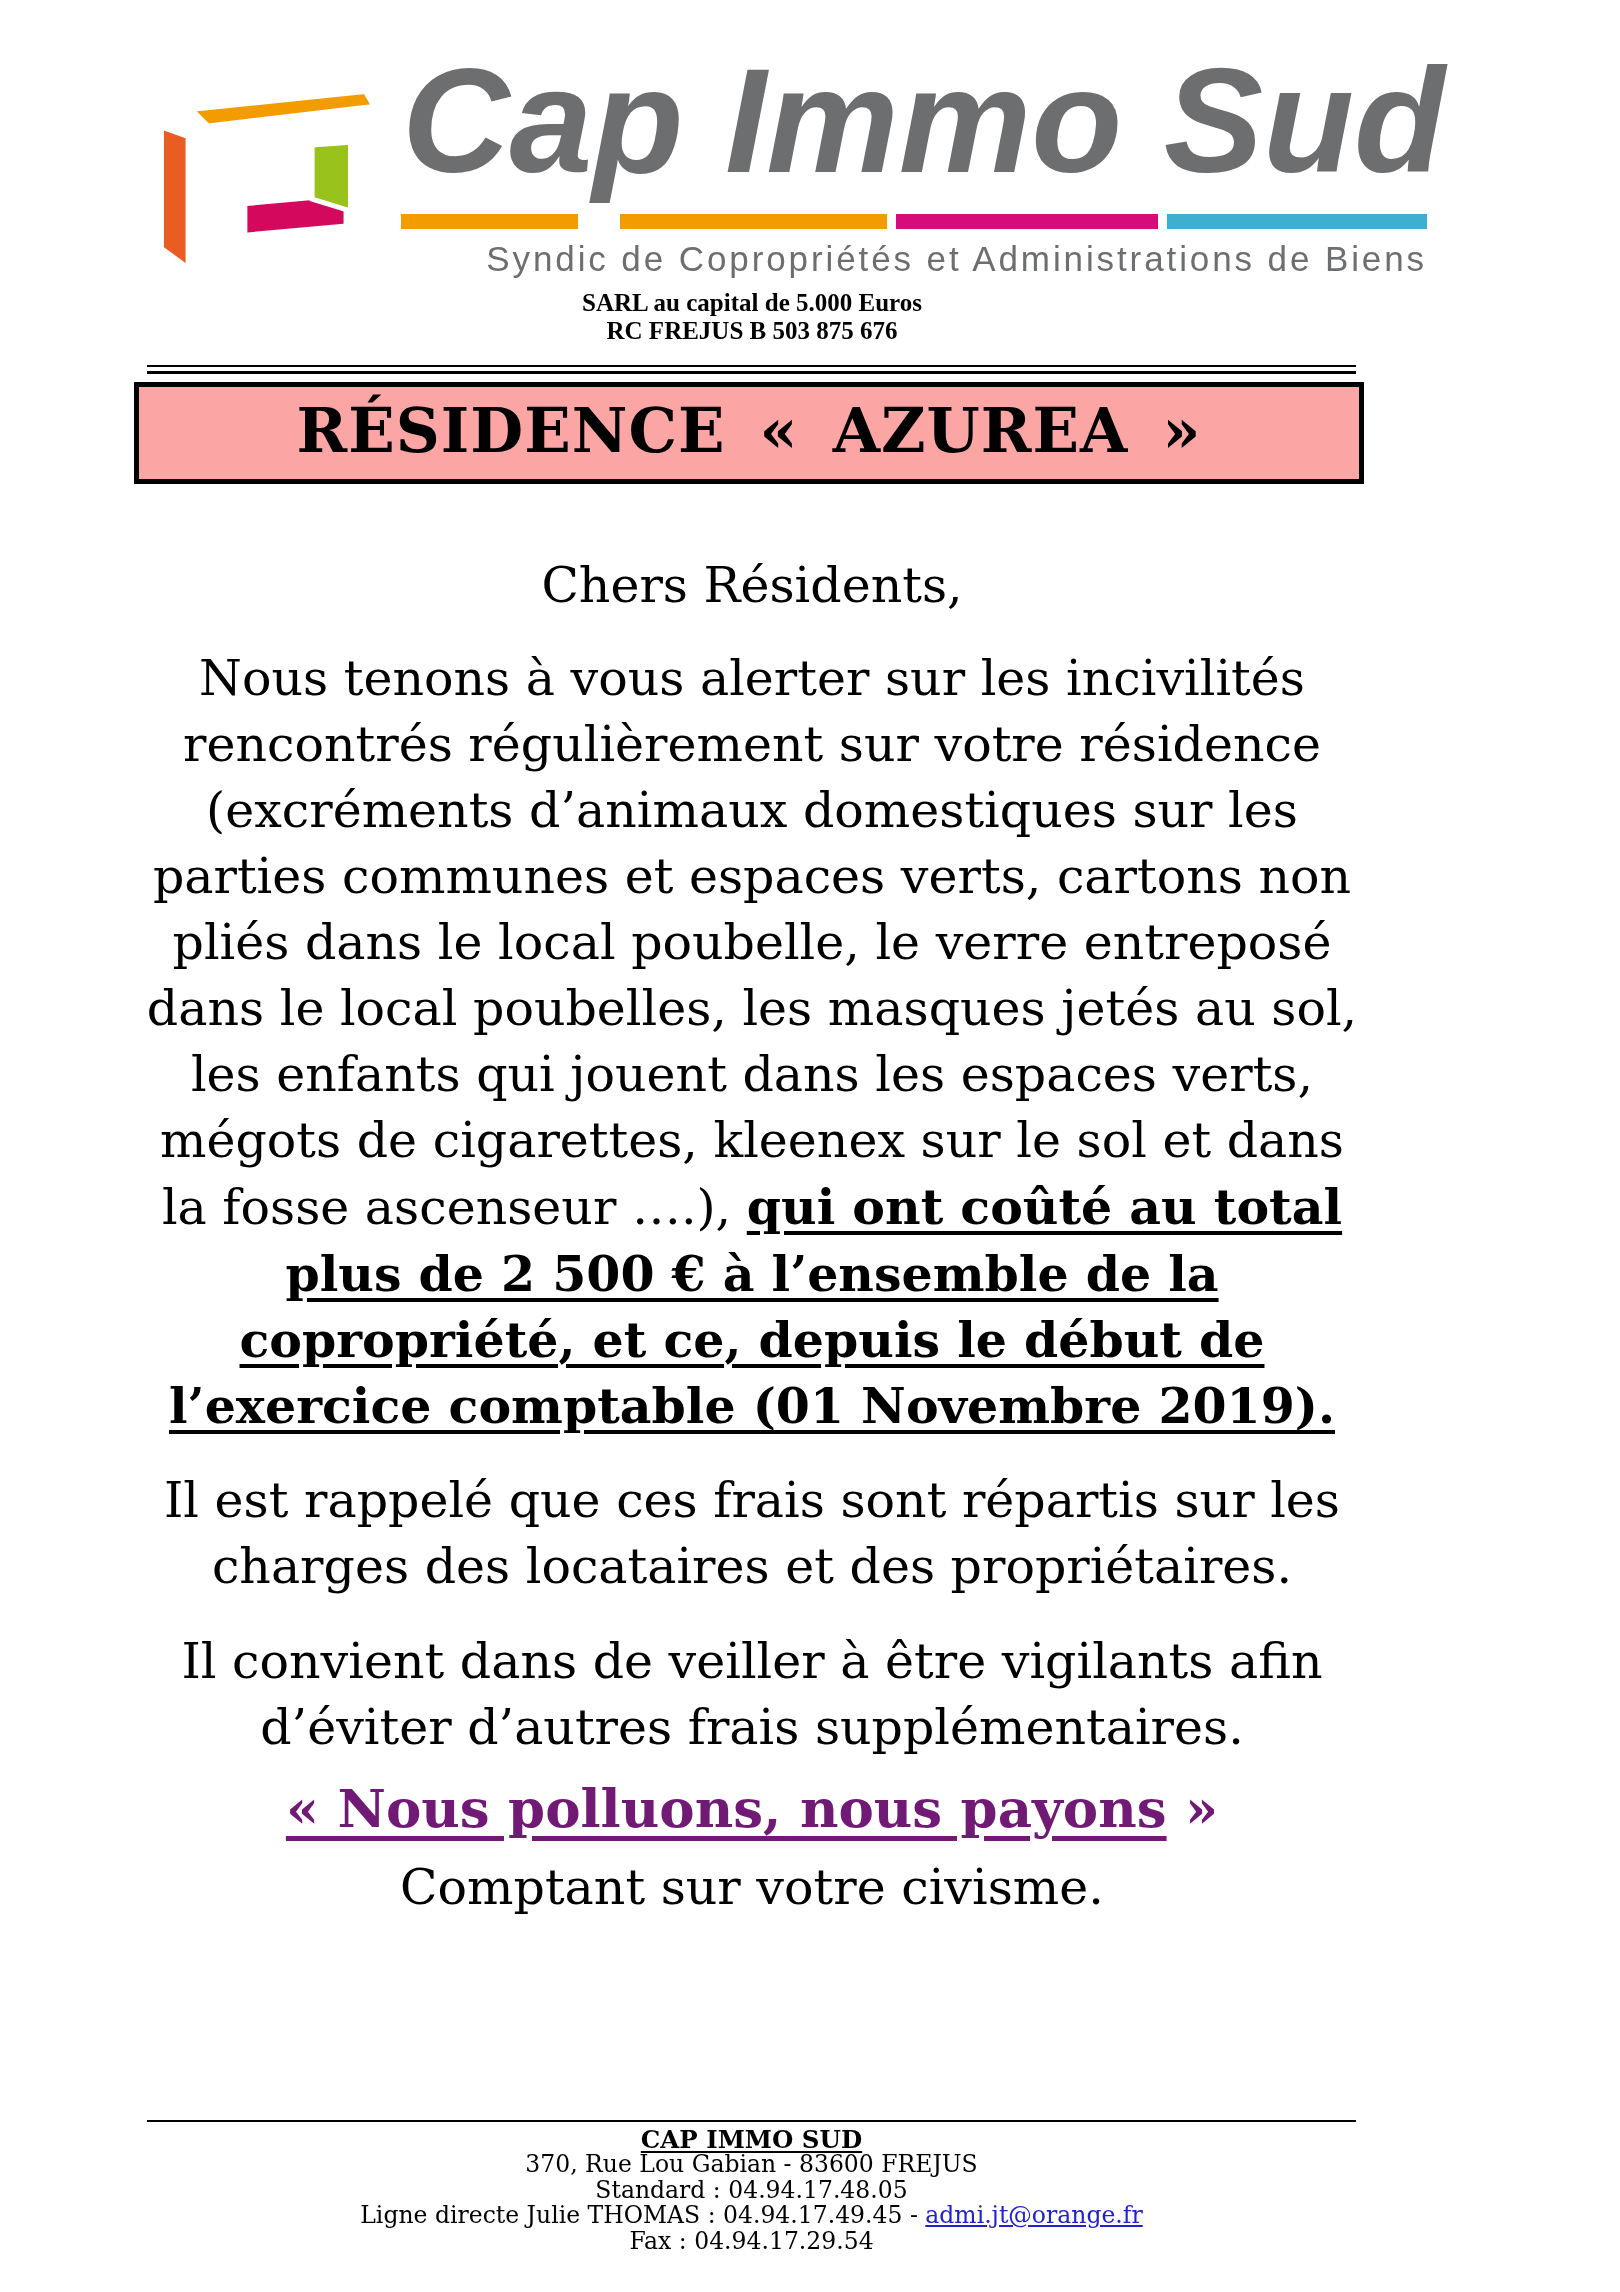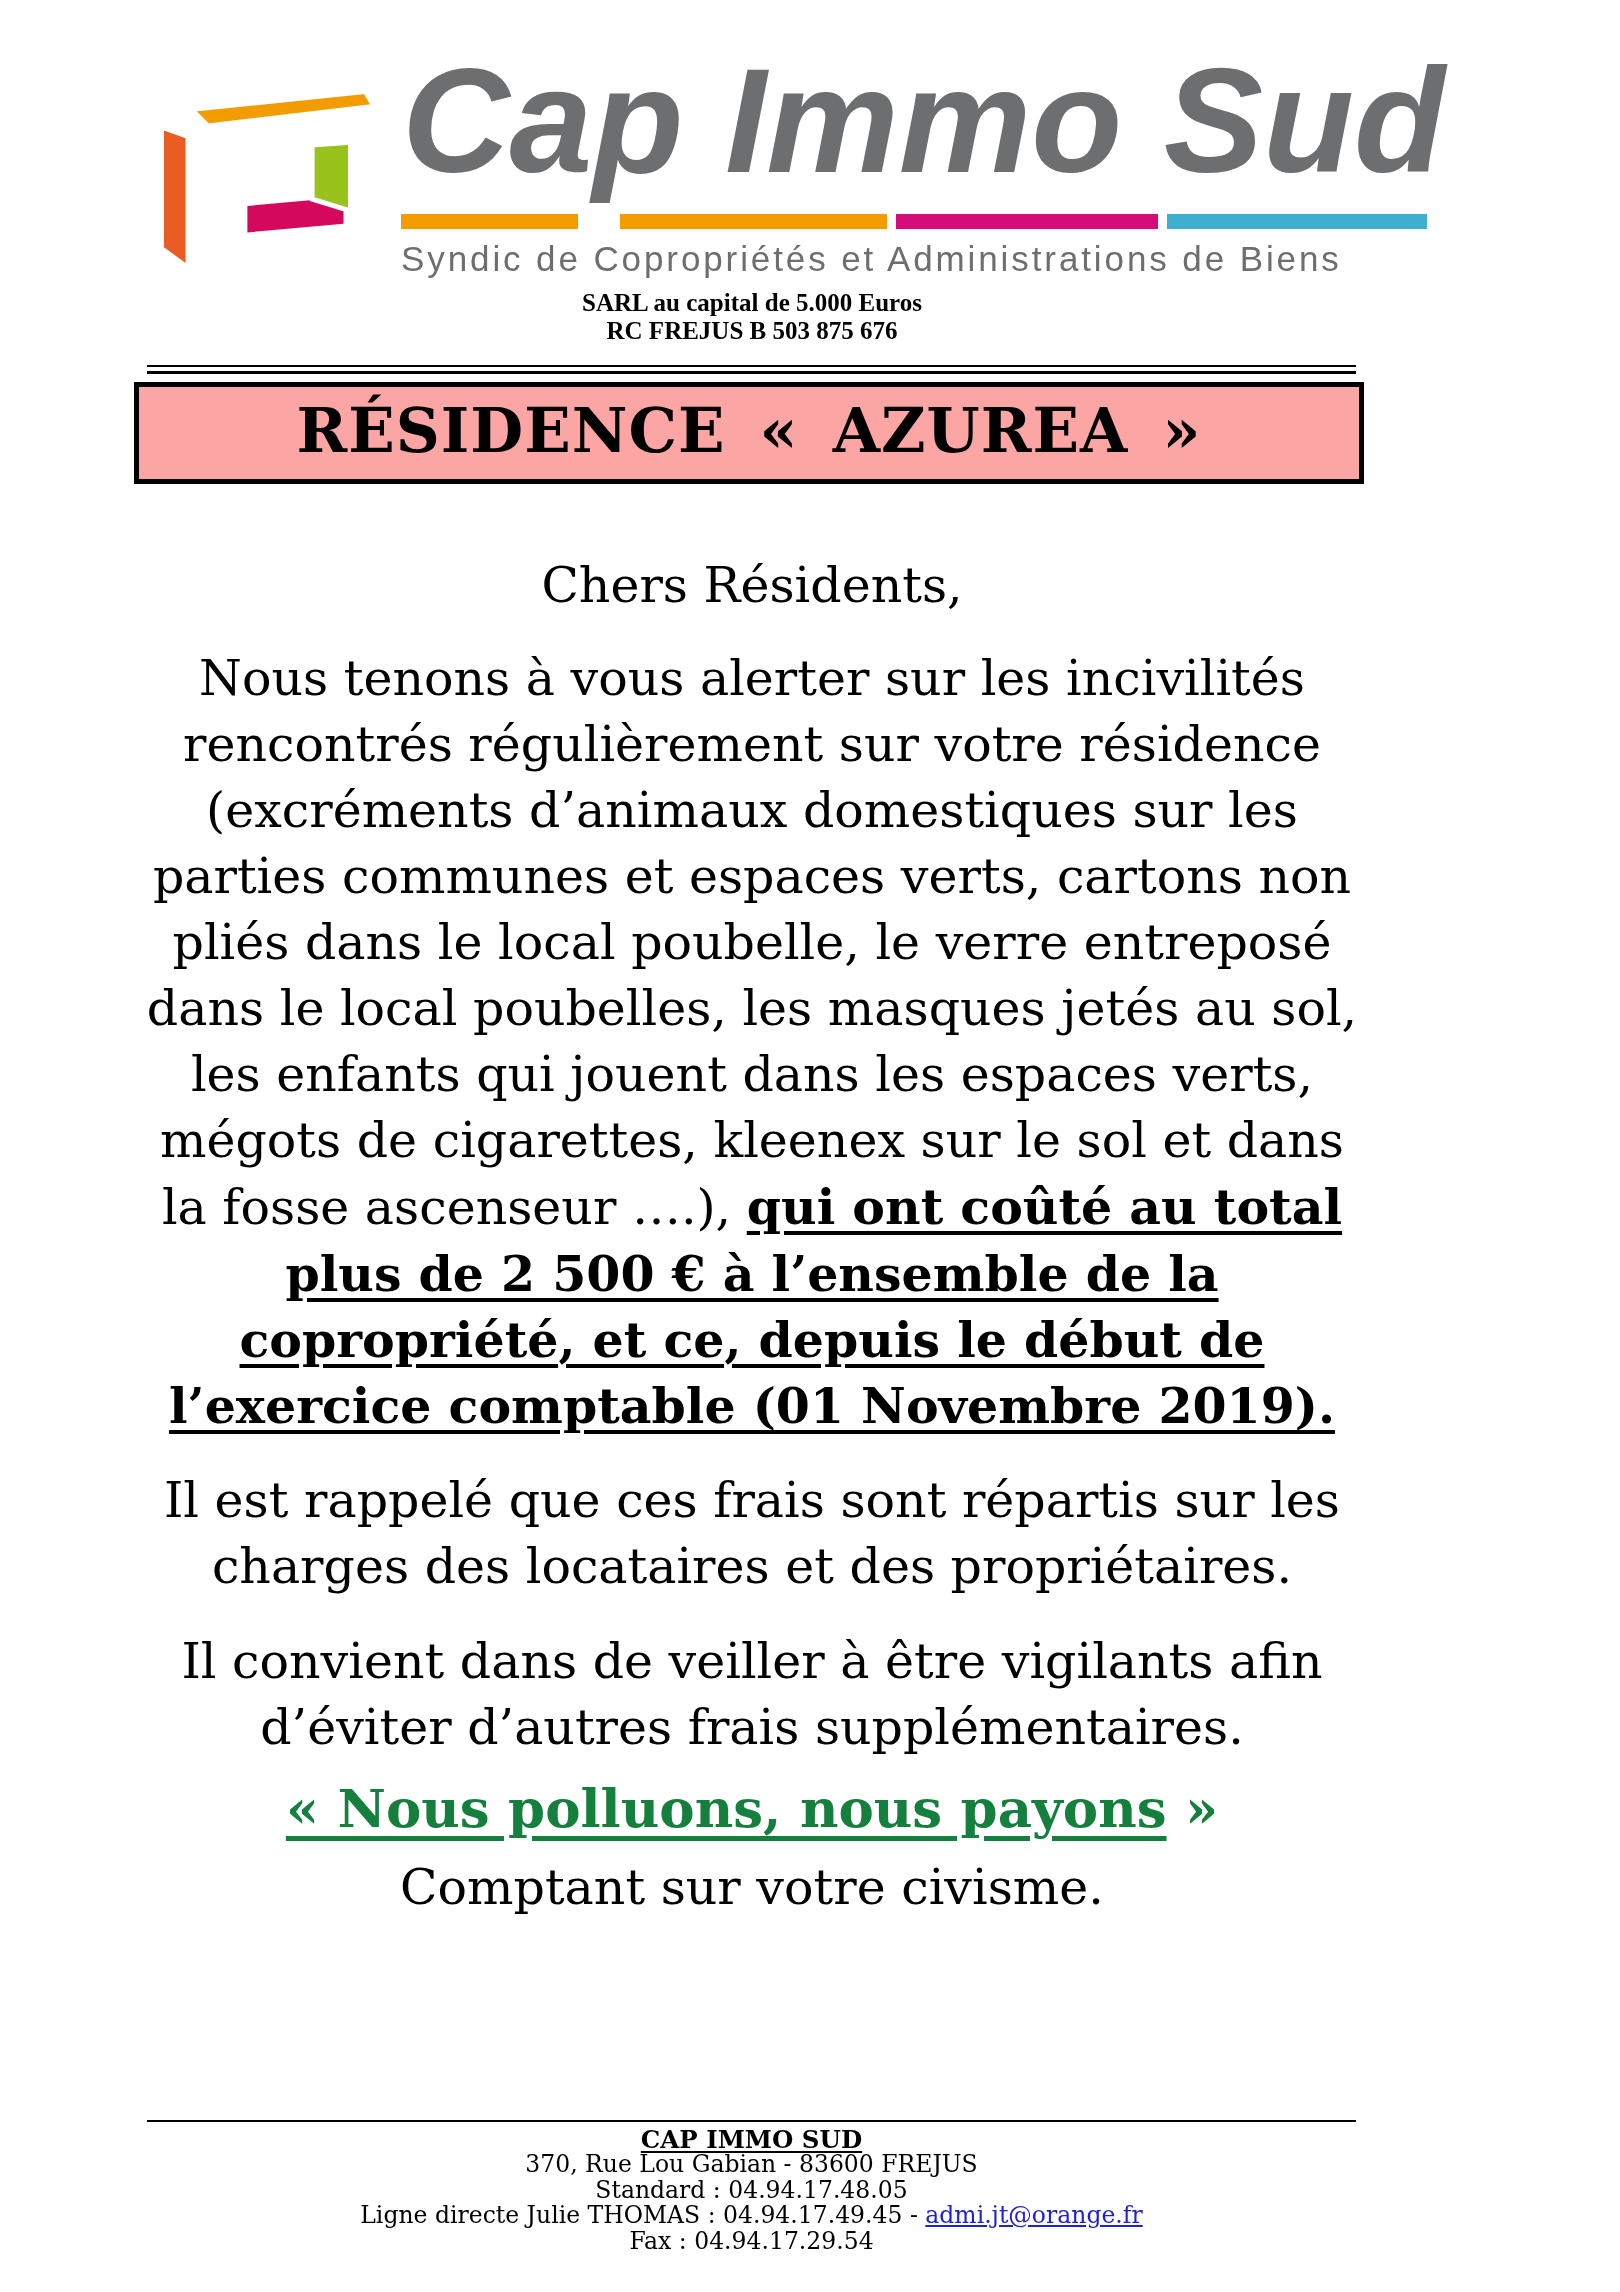--- a/index.html
+++ b/index.html
@@ -11,39 +11,39 @@
   .logo-icon{position:absolute;left:162px;top:92px;width:211px;height:173px;}
   .brand{position:absolute;left:402px;top:43px;font-family:"Liberation Sans",sans-serif;
          font-weight:bold;font-style:italic;font-size:149px;line-height:1.05;
          color:#6d6e70;letter-spacing:0px;white-space:nowrap;}
   .brand-underline{position:absolute;left:401px;top:214px;width:1026px;height:14.7px;display:flex;}
   .brand-underline .seg{height:14.7px;}
   .seg-o1{width:177px;background:#F39C00;margin-right:42px;}
   .seg-o2{width:267px;background:#F39C00;margin-right:8.8px;}
   .seg-m {width:263px;background:#D60C7A;margin-right:8.8px;}
   .seg-b {width:260px;background:#3FAFD0;}
-  .subtitle{position:absolute;left:401px;top:239px;width:1026px;text-align:left;
+  .subtitle{position:absolute;left:401px;top:239px;width:1026px;text-align:right;
             font-family:"Liberation Sans",sans-serif;font-size:35px;letter-spacing:2.9px;
             color:#6d6e70;white-space:nowrap;}
   .registration{position:absolute;left:0;top:289px;width:100%;text-align:center;
                 font-family:"Liberation Serif",serif;font-weight:bold;font-size:25px;line-height:28px;}
 
   
   .rule-double{margin:3.9px 148px 0 147px;height:3.9px;border-top:2px solid #000;border-bottom:3.9px solid #000;}
   .title-box{margin:7.8px 140px 0 134px;border:5.9px solid #000;background:#fca5a5;
              text-align:center;padding:9.8px 0 13.7px;}
   .title-box .title{font-weight:bold;font-size:61px;line-height:69px;letter-spacing:1px;word-spacing:11.8px;}
 
   
   .body-text{padding:0 108px;text-align:center;font-size:49px;line-height:66px;}
   .salutation{margin-top:69px;}
   .para{margin-top:27.4px;}
   .para2{margin-top:29px;}
   .bold-u{font-weight:bold;text-decoration:underline;text-decoration-thickness:3.9px;text-underline-offset:6.9px;}
-  .slogan{margin-top:13.7px;font-size:53px;font-weight:bold;color:#15803d;}
+  .slogan{margin-top:13.7px;font-size:53px;font-weight:bold;color:#701a75;}
   .slogan .u{text-decoration:underline;text-decoration-thickness:4.9px;text-underline-offset:8.8px;}
   .closing{margin-top:13.7px;}
   .signature{margin-top:15.7px;font-size:55px;font-weight:bold;text-decoration:underline;
              text-decoration-thickness:4.9px;text-underline-offset:8.8px;letter-spacing:1px;}
 
   
   .footer{position:absolute;left:147px;right:148px;top:2120px;border-top:2.9px solid #000;
           padding-top:4.9px;text-align:center;font-size:23.5px;line-height:25.5px;}
   .footer .company{font-weight:bold;font-size:24.5px;text-decoration:underline;
                    text-decoration-thickness:2px;text-underline-offset:2.9px;}

